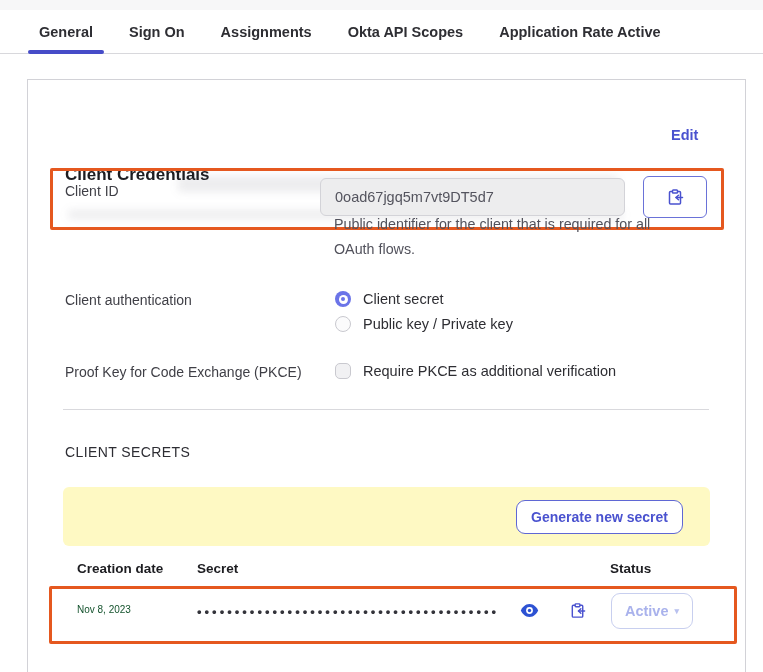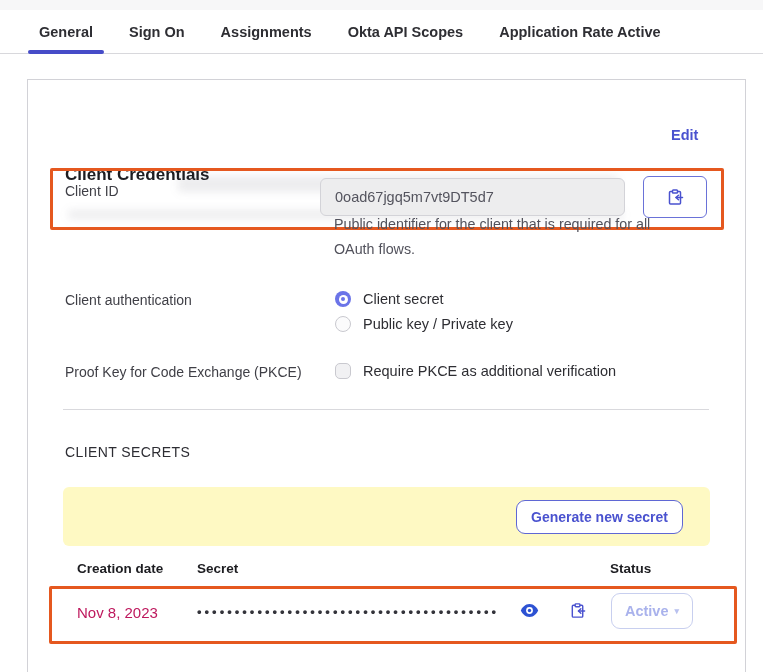--- a/index.html
+++ b/index.html
@@ -40,21 +40,21 @@
     box-sizing:border-box;cursor:pointer;}
   .divider{height:1px;background:#d9d9dd;}
   .caps-title{font-size:14px;font-weight:400;letter-spacing:.4px;color:#2d2d33;}
   
   .panel{background:#fef9c3;border-radius:6px;}
   .gen-btn{position:absolute;right:27px;top:13px;width:167px;height:34px;box-sizing:border-box;
     background:#fff;border:1px solid #5f67d4;border-radius:9px;color:#4a52cf;font-weight:700;
     font-size:14px;display:flex;align-items:center;justify-content:center;cursor:pointer;
     font-family:"Liberation Sans",sans-serif;}
   .th{font-size:13.5px;font-weight:700;color:#1d1d21;}
-  .td{font-size:15px;color:#be185d;}
+  .td{font-size:10px;color:#14532d;}
   .dots{font-size:13px;font-weight:700;letter-spacing:3px;color:#33333a;white-space:nowrap;}
   .icon-btn{background:none;border:none;padding:0;cursor:pointer;display:flex;align-items:center;}
   .status-btn{box-sizing:border-box;width:82px;height:36px;background:#fff;border:1px solid #c8cfef;
     border-radius:9px;display:flex;align-items:center;justify-content:center;gap:6px;
     color:#a9b2ec;font-weight:700;font-size:14.5px;cursor:default;
     font-family:"Liberation Sans",sans-serif;}
   .status-caret{font-size:9px;color:#b9c1ef;}
 </style>
 </head>
 <body>

